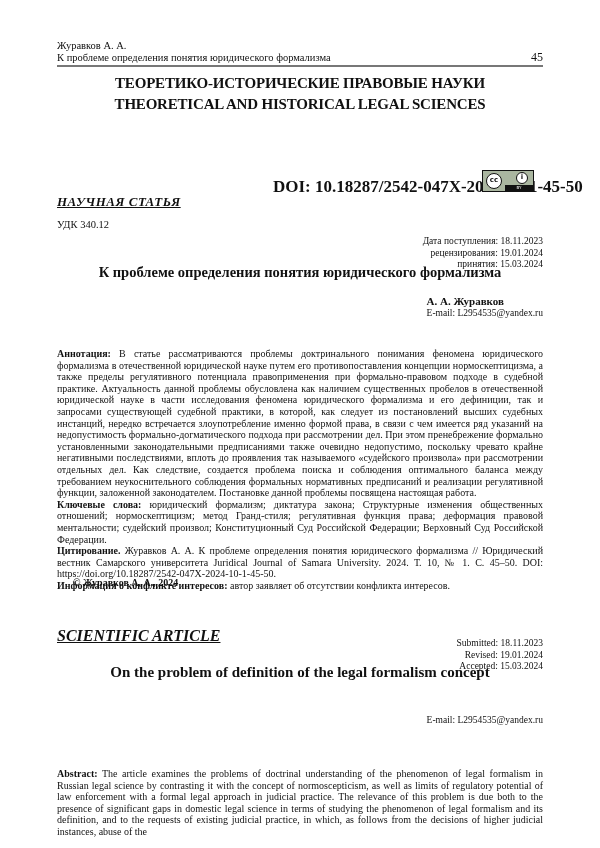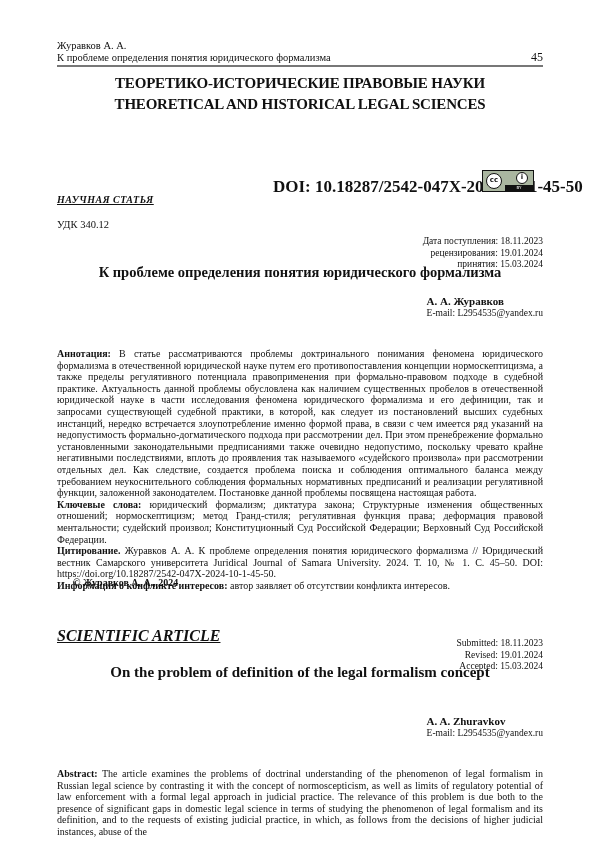--- a/index.html
+++ b/index.html
@@ -10,21 +10,21 @@
   .hdr-title { left: 57px; top: 52px; font-size: 10.5px; line-height: 12px; }
   .hdr-page { right: 57px; top: 50px; font-size: 12px; }
   .hdr-rule { left: 57px; right: 57px; top: 65px; height: 2px; background: #777; }
   .sec-ru { left: 0; right: 0; top: 75px; text-align: center; font-weight: bold; font-size: 15px; letter-spacing: -0.2px; }
   .sec-en { left: 0; right: 0; top: 96px; text-align: center; font-weight: bold; font-size: 15px; letter-spacing: -0.2px; }
   .doi { left: 262px; top: 177px; font-weight: bold; font-size: 17px; margin-left: 11px; }
   .cc { left: 482px; top: 170px; width: 52px; height: 22px; background: #aab6a0; border: 1px solid #111; box-sizing: border-box; }
   .cc .cc-circ { position: absolute; left: 3px; top: 2px; width: 16px; height: 16px; border-radius: 50%; background: #fff; border: 1.5px solid #111; box-sizing: border-box; font: bold 7px "DejaVu Sans", sans-serif; text-align: center; line-height: 13px; }
   .cc .by-circ { position: absolute; left: 33px; top: 1px; width: 12px; height: 12px; border-radius: 50%; background: #fff; border: 1.5px solid #111; box-sizing: border-box; font: bold 7px "DejaVu Sans", sans-serif; text-align: center; line-height: 9px; }
   .cc .by-bar { position: absolute; left: 22px; right: 0; bottom: 0; height: 6px; background: #111; color: #fff; font: 4px "DejaVu Sans", sans-serif; text-align: center; line-height: 6px; }
-  .art-type { left: 57px; top: 194px; font-weight: bold; font-style: italic; text-decoration: underline; font-size: 10px; letter-spacing: 0.5px; }
+  .art-type { left: 57px; top: 194px; font-weight: bold; font-style: italic; text-decoration: underline; font-size: 13px; letter-spacing: 0.5px; }
   .udc { left: 57px; top: 219px; font-size: 10.5px; }
   .dates { right: 57px; text-align: right; font-size: 9.5px; line-height: 11.5px; }
   .dates-ru { top: 236px; }
   .title-ru { left: 0; right: 0; top: 264px; text-align: center; font-weight: bold; font-size: 14.5px; }
   .author-block { right: 57px; text-align: left; font-size: 9.5px; line-height: 11.5px; }
   .author-block .name { font-weight: bold; font-size: 11px; line-height: 13px; }
   .author-ru { top: 295px; }
   .body-text { left: 57px; right: 57px; font-size: 10px; line-height: 11.6px; text-align: justify; }
   .body-text b { font-weight: bold; }
   .abstract-ru { top: 348px; }
@@ -86,19 +86,18 @@
 
 <div class="abs dates dates-en">
   <div>Submitted: 18.11.2023</div>
   <div>Revised: 19.01.2024</div>
   <div>Accepted: 15.03.2024</div>
 </div>
 
 <div class="abs title-en">On the problem of definition of the legal formalism concept</div>
 
 <div class="abs author-block author-en">
-  <div class="name">A. A. Zhuravkov</div>
   <div>E-mail: L2954535@yandex.ru</div>
 </div>
 
 <div class="abs body-text abstract-en">
   <div><b>Abstract:</b><span> The article examines the problems of doctrinal understanding of the phenomenon of legal formalism in Russian legal science by contrasting it with the concept of normoscepticism, as well as limits of regulatory potential of law enforcement with a formal legal approach in judicial practice. The relevance of this problem is due both to the presence of significant gaps in domestic legal science in terms of studying the phenomenon of legal formalism and its definition, and to the requests of existing judicial practice, in which, as follows from the decisions of higher judicial instances, abuse of the</span></div>
 </div>
 
 </body></html>

